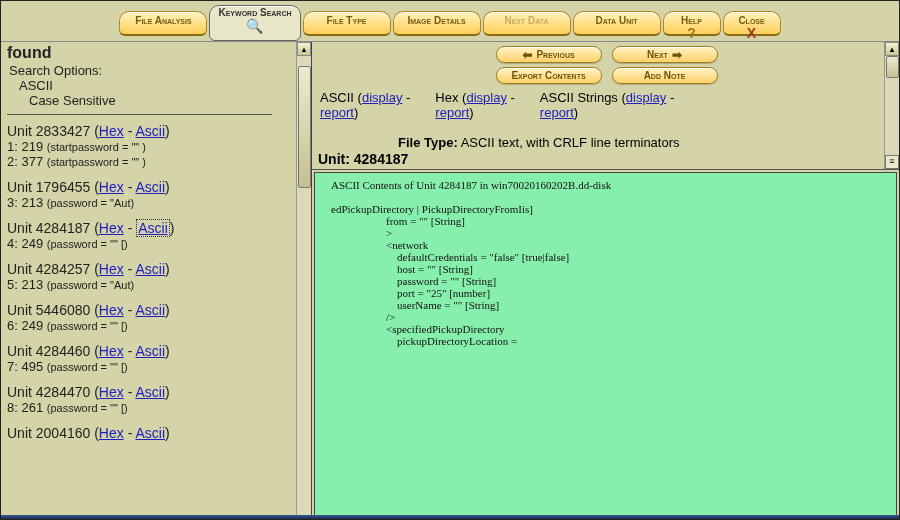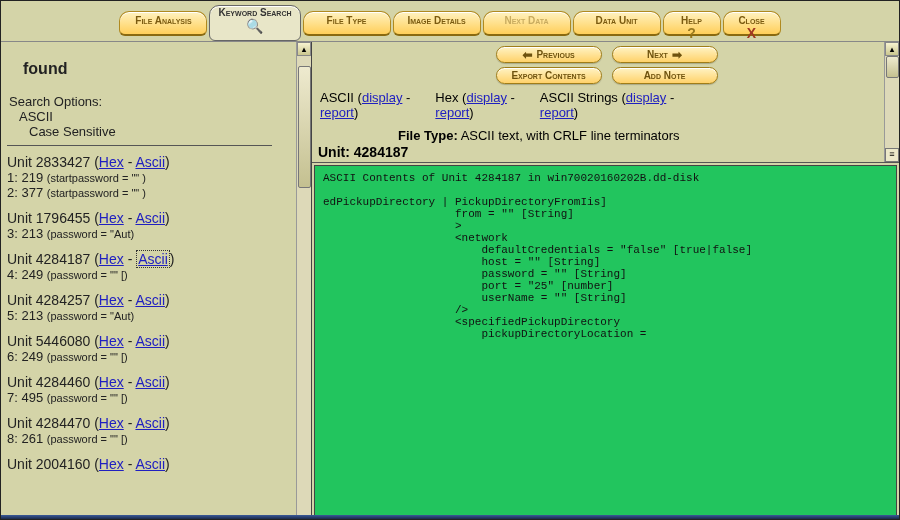--- a/index.html
+++ b/index.html
@@ -109,21 +109,21 @@
   .scroll-thumb {
     position: absolute;
     top: 24px;
     left: 1px;
     width: 11px;
     height: 120px;
     background: linear-gradient(#eeeacf, #c4c090);
     border: 1px solid #777;
     border-radius: 2px;
   }
-  .left h3 { margin: 16px; font-size: 16px; font-weight: bold; }
+  .left h3 { margin: 0; font-size: 16px; font-weight: bold; }
   .opts { font-size: 13px; margin: 1px 0 4px 2px; }
   .opts .ind1 { margin-left: 10px; }
   .opts .ind2 { margin-left: 20px; }
   .left hr { border: none; border-top: 1px solid #555; margin: 6px 20px 8px 0; }
   .unit-block { margin-bottom: 10px; }
   .unit-block .title { font-size: 14px; }
   .unit-block .title a { color: #2020c0; text-decoration: underline; }
   .unit-block .title a.current { border: 1px dotted #333; padding: 0 1px; }
   .unit-block .row { font-size: 13px; }
   .unit-block .row .small { font-size: 11px; }
@@ -169,21 +169,21 @@
     display: inline-flex;
     align-items: center;
     justify-content: center;
     gap: 4px;
   }
   .arrow { font-size: 12px; line-height: 10px; }
   .info-row {
     display: flex;
     gap: 25px;
     font-size: 13px;
-    margin-bottom: 8px;
+    margin-bottom: 15px;
     padding-left: 2px;
   }
   .info-col { display: block; }
   .info-col a { color: #2020c0; text-decoration: underline; }
   .ft-row { font-size: 13px; margin-left: 80px; margin-top: 2px;}
   .ft-row b { font-weight: bold; }
   .unit-row { font-size: 14px; font-weight: bold; margin-top: 1px; }
   .right-scroll {
     position: absolute;
     right: 0;
@@ -201,25 +201,25 @@
     height: 12px;
     border: 1px solid #777;
     background: #ece8c8;
     font-size: 9px;
     text-align: center;
     line-height: 11px;
   }
   
   .content {
     flex: 1;
-    background: #22c55e;
+    background: #86efac;
     margin: 2px 2px 2px 2px;
     border: 1px solid #444;
-    padding: 6px 8px;
-    font-family: Liberation Mono, monospace;
+    padding: 6px 16px;
+    font-family: Liberation Serif, serif;
     font-size: 11px;
     color: #111;
     white-space: pre;
     overflow: hidden;
   }
   .bottom-bar {
     height: 4px;
     background: linear-gradient(#3a5a9a, #1a2a4a);
     position: absolute;
     bottom: 0; left: 0; right: 0;

